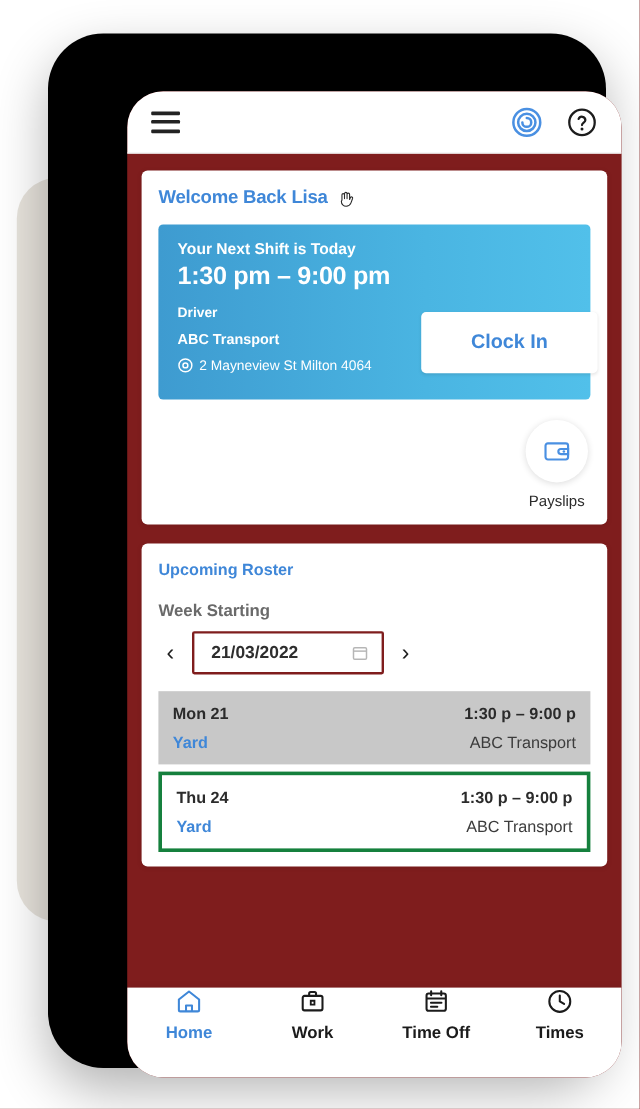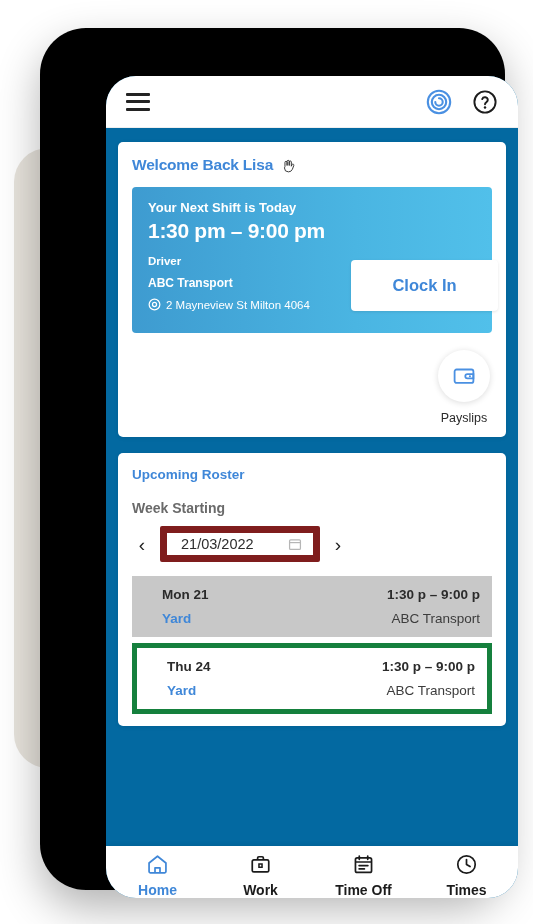--- a/index.html
+++ b/index.html
@@ -48,21 +48,21 @@
     border-radius: 46px;
     box-shadow: 0 18px 44px rgba(0,0,0,0.30);
   }
 
   #phone-screen {
     position: absolute;
     left: 66px;
     top: 48px;
     width: 412px;
     height: 822px;
-    background: #0369a1;
+    background: #7f1d1d;
     border-radius: 30px;
     overflow: hidden;
     display: flex;
     flex-direction: column;
   }
 
   
   #app-header {
     flex: 0 0 auto;
     height: 52px;
@@ -248,62 +248,63 @@
     color: #1d1d1d;
     cursor: pointer;
     line-height: 1;
     user-select: none;
     width: 12px;
     text-align: center;
   }
   #date-field {
     width: 160px;
     height: 36px;
-    border: 7px solid #7f1d1d;
+    border: 2px solid #7f1d1d;
     border-radius: 2px;
     background: #ffffff;
     display: flex;
     align-items: center;
     justify-content: space-between;
     padding: 0 11px 0 14px;
     cursor: pointer;
+    font-weight: bold;
   }
   #date-value { font-size: 14.5px; color: #2e2e2e; }
   #calendar-small-icon { width: 14px; height: 14px; display: block; opacity: 0.4; }
 
   
   #roster-rows { margin-top: 14px; }
   .roster-row {
-    padding: 11px 12px 11px 30px;
+    padding: 11px 12px 11px 12px;
     cursor: pointer;
   }
   .roster-row.highlight { background: #c8c8c8; }
   .roster-row.plain {
     background: #ffffff;
-    border: 5px solid #15803d;
+    border: 3px solid #15803d;
     margin-top: 6px;
   }
   .roster-line {
     display: flex;
     justify-content: space-between;
     align-items: baseline;
   }
   .roster-line + .roster-line { margin-top: 9px; }
   .roster-day { font-size: 13.5px; font-weight: bold; color: #2b2b2b; }
   .roster-hours { font-size: 13.5px; font-weight: bold; color: #2b2b2b; }
   .roster-area { font-size: 13.5px; font-weight: bold; color: #3f87d8; }
   .roster-company { font-size: 13.5px; color: #3c3c3c; }
 
   
   #bottom-nav {
     flex: 0 0 auto;
-    height: 52px;
-    background: #ffffff;
-    display: flex;
-    align-items: flex-end;
+    height: 75px;
+    background: #ffffff;
+    display: flex;
+    align-items: flex-start;
     box-shadow: 0 -1px 5px rgba(0,0,0,0.07);
   }
   .nav-item {
     flex: 1 1 0;
     display: flex;
     flex-direction: column;
     align-items: center;
     gap: 6px;
     cursor: pointer;
   }

